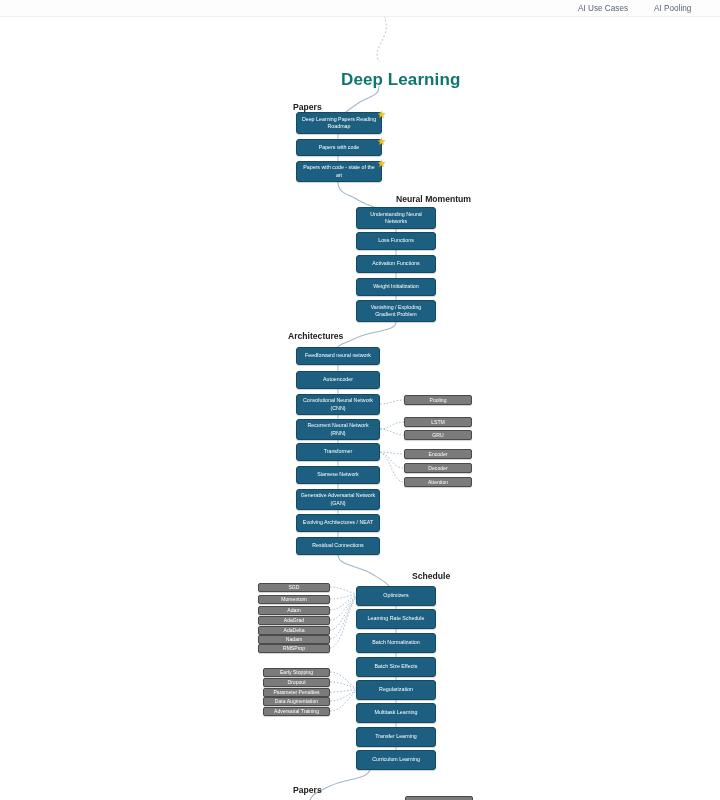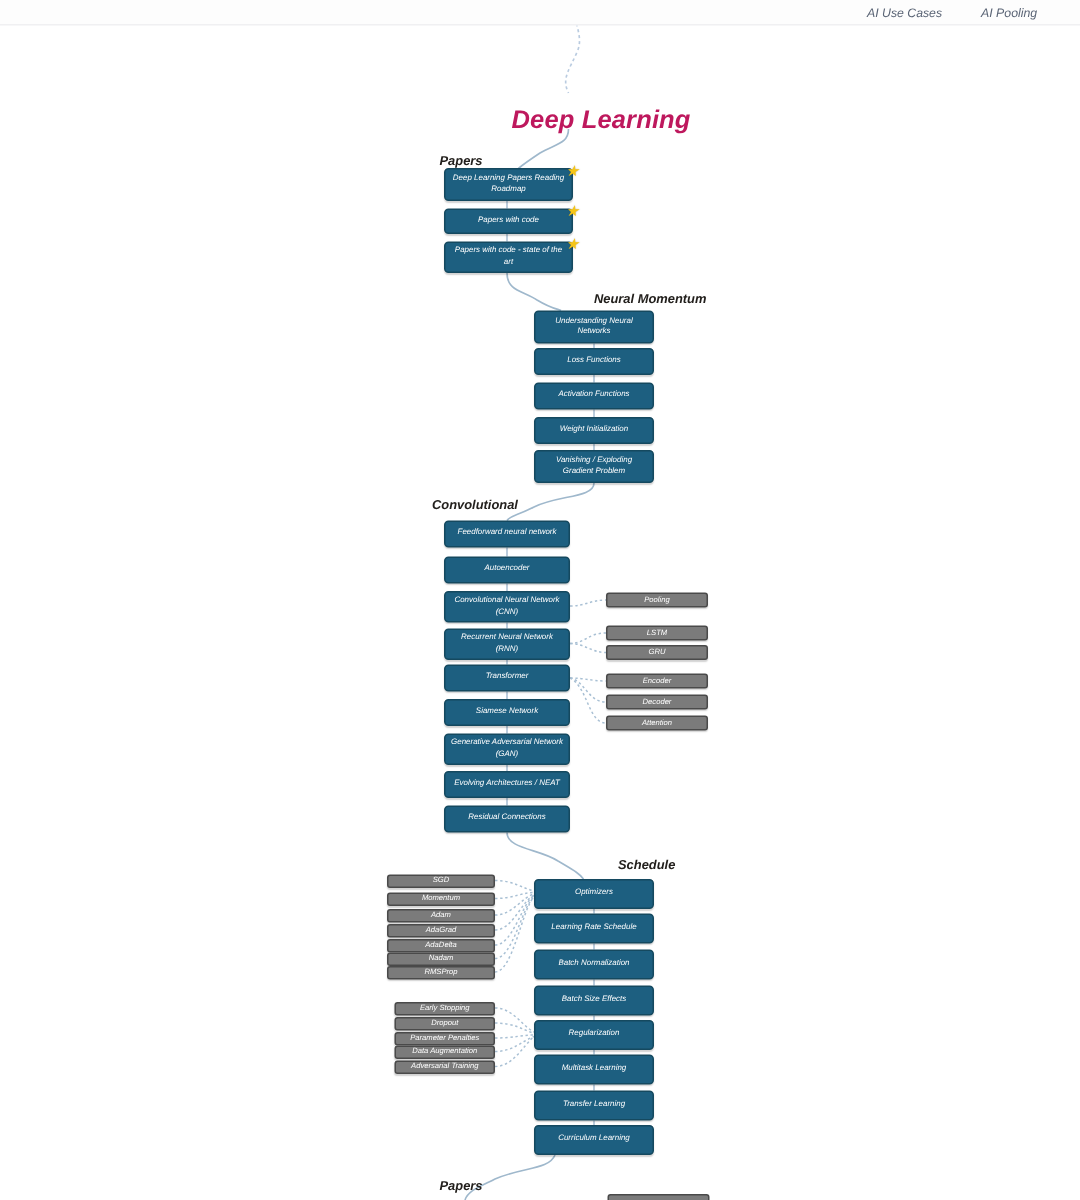--- a/index.html
+++ b/index.html
@@ -3,21 +3,21 @@
 <meta charset="utf-8">
 <style>
   html,body{margin:0;padding:0;}
   body{
     width:720px;height:800px;
     background:#ffffff;
     font-family:"Liberation Sans", sans-serif;
     overflow:hidden;
     position:relative;
   }
-  #root{position:relative;width:720px;height:800px;overflow:hidden;font-style:italic;}
+  #root{position:relative;width:720px;height:800px;overflow:hidden;}
 
   
   .site-header{
     position:absolute;left:0;top:0;width:720px;height:16px;
     background:#fdfdfd;border-bottom:1px solid #f0f0f2;
     z-index:40;
   }
   .nav{
     position:absolute;top:0;left:0;height:16px;
     display:flex;align-items:center;gap:26px;
@@ -27,21 +27,21 @@
   .nav a{color:#5a6475;text-decoration:none;}
 
   
   svg.links{position:absolute;left:0;top:0;width:720px;height:800px;z-index:1;pointer-events:none;}
 
   
   .canvas{position:absolute;left:0;top:0;width:720px;height:800px;z-index:3;}
 
   .title{
     position:absolute;
-    font-size:17px;font-weight:bold;color:#be185d;
+    font-size:17px;font-weight:bold;color:#0f766e;
     letter-spacing:.1px;white-space:nowrap;
   }
   .sect{
     position:absolute;
     font-size:8.6px;font-weight:bold;color:#23201d;
     white-space:nowrap;
     text-align:right;
   }
 
   .node{
@@ -191,21 +191,21 @@
     <div class="star" style="left:377px;top:159px;">★</div>
 
     <div class="sect" style="left:396px;top:194px;">Neural Momentum</div>
 
     <div class="node primary" style="left:356px;top:207px;width:80px;height:22px;">Understanding Neural Networks</div>
     <div class="node primary" style="left:356px;top:232px;width:80px;height:18px;">Loss Functions</div>
     <div class="node primary" style="left:356px;top:255px;width:80px;height:18px;">Activation Functions</div>
     <div class="node primary" style="left:356px;top:278px;width:80px;height:18px;">Weight Initialization</div>
     <div class="node primary" style="left:356px;top:300px;width:80px;height:22px;">Vanishing / Exploding Gradient Problem</div>
 
-    <div class="sect" style="left:288px;top:331px;">Convolutional</div>
+    <div class="sect" style="left:288px;top:331px;">Architectures</div>
 
     <div class="node primary" style="left:296px;top:347px;width:84px;height:18px;">Feedforward neural network</div>
     <div class="node primary" style="left:296px;top:371px;width:84px;height:18px;">Autoencoder</div>
     <div class="node primary" style="left:296px;top:394px;width:84px;height:21px;">Convolutional Neural Network (CNN)</div>
     <div class="node primary" style="left:296px;top:419px;width:84px;height:21px;">Recurrent Neural Network (RNN)</div>
     <div class="node primary" style="left:296px;top:443px;width:84px;height:18px;">Transformer</div>
     <div class="node primary" style="left:296px;top:466px;width:84px;height:18px;">Siamese Network</div>
     <div class="node primary" style="left:296px;top:489px;width:84px;height:21px;">Generative Adversarial Network (GAN)</div>
     <div class="node primary" style="left:296px;top:514px;width:84px;height:18px;">Evolving Architectures / NEAT</div>
     <div class="node primary" style="left:296px;top:537px;width:84px;height:18px;">Residual Connections</div>

